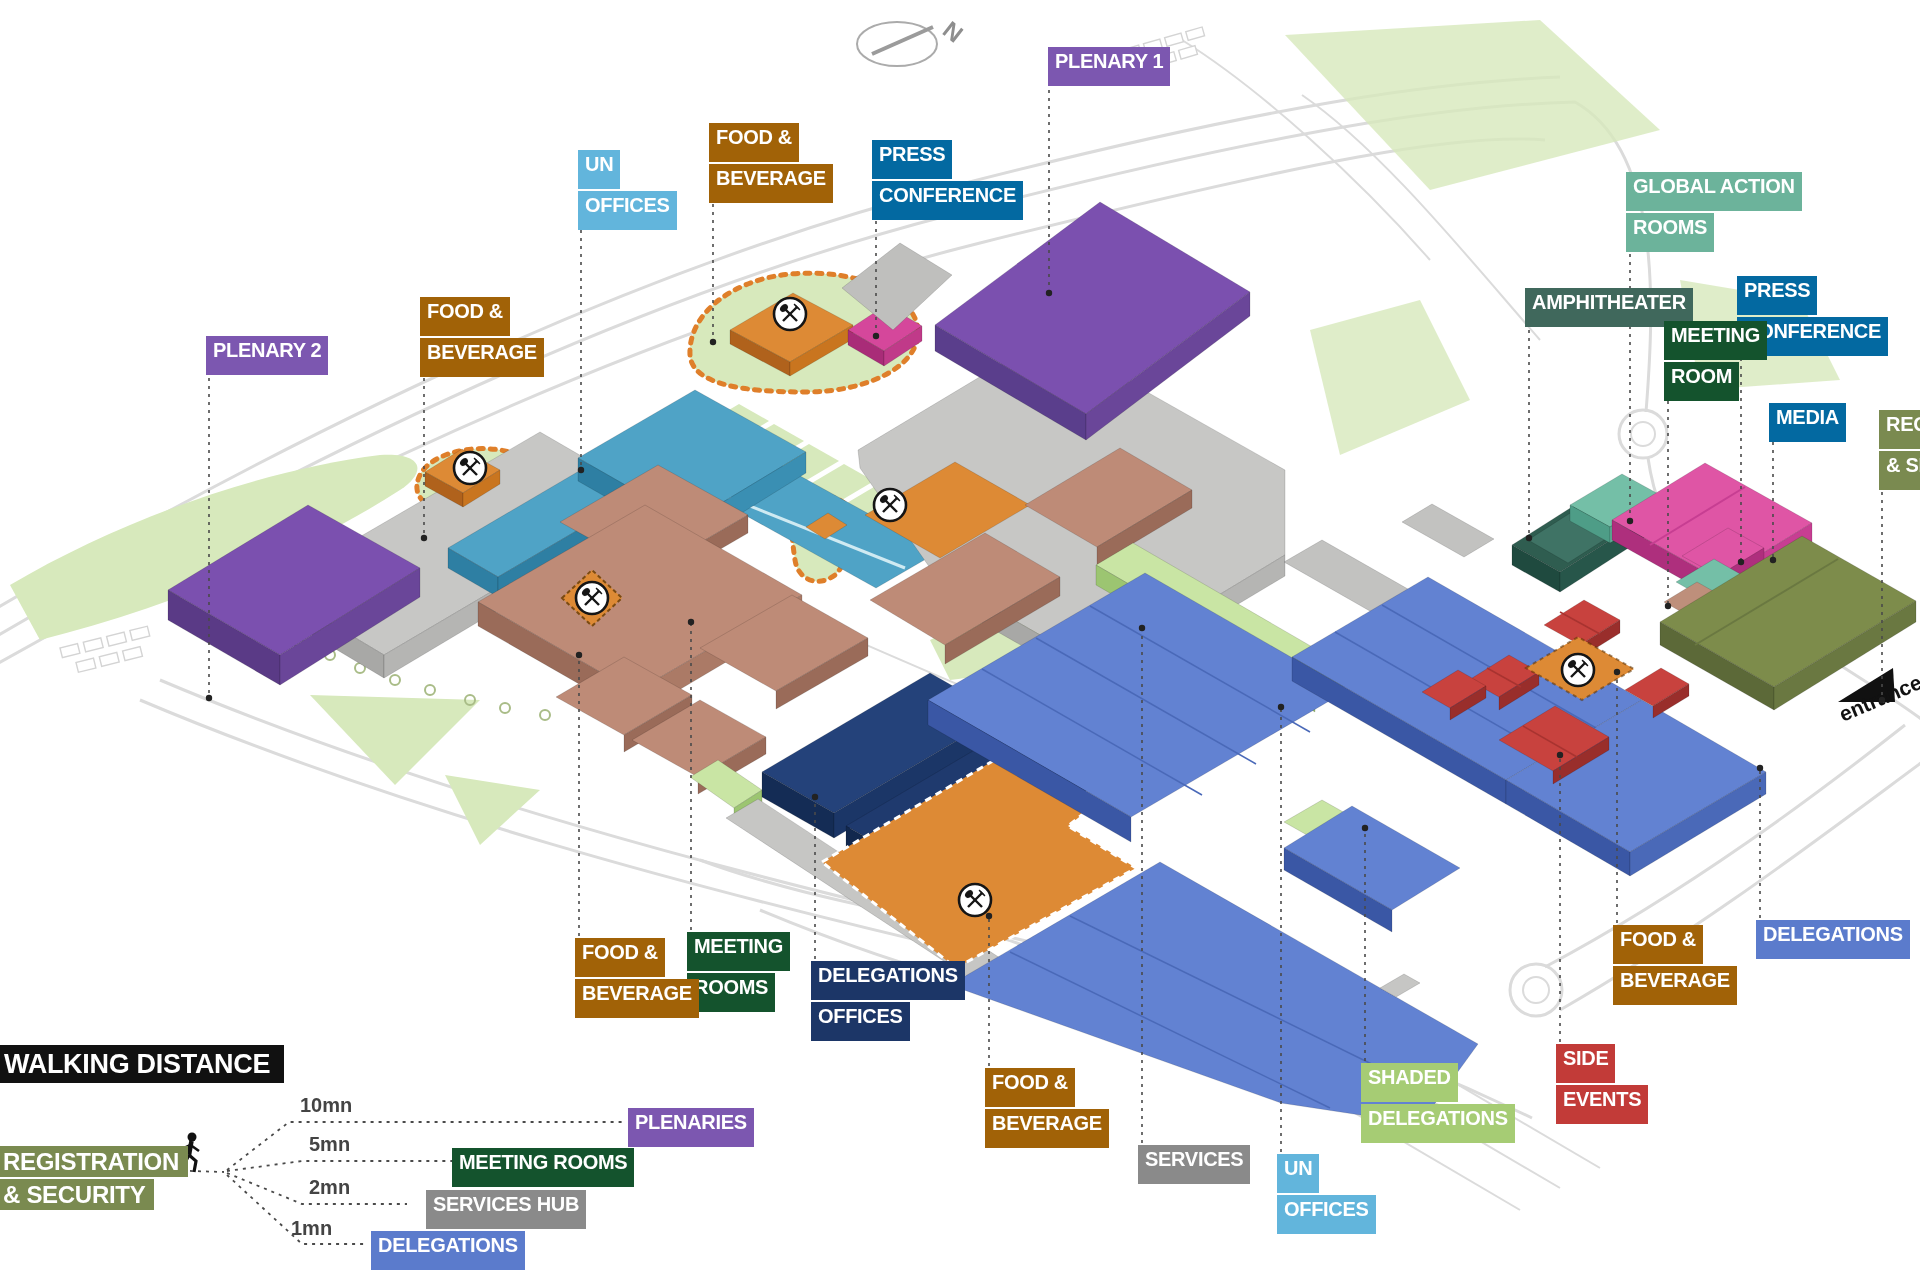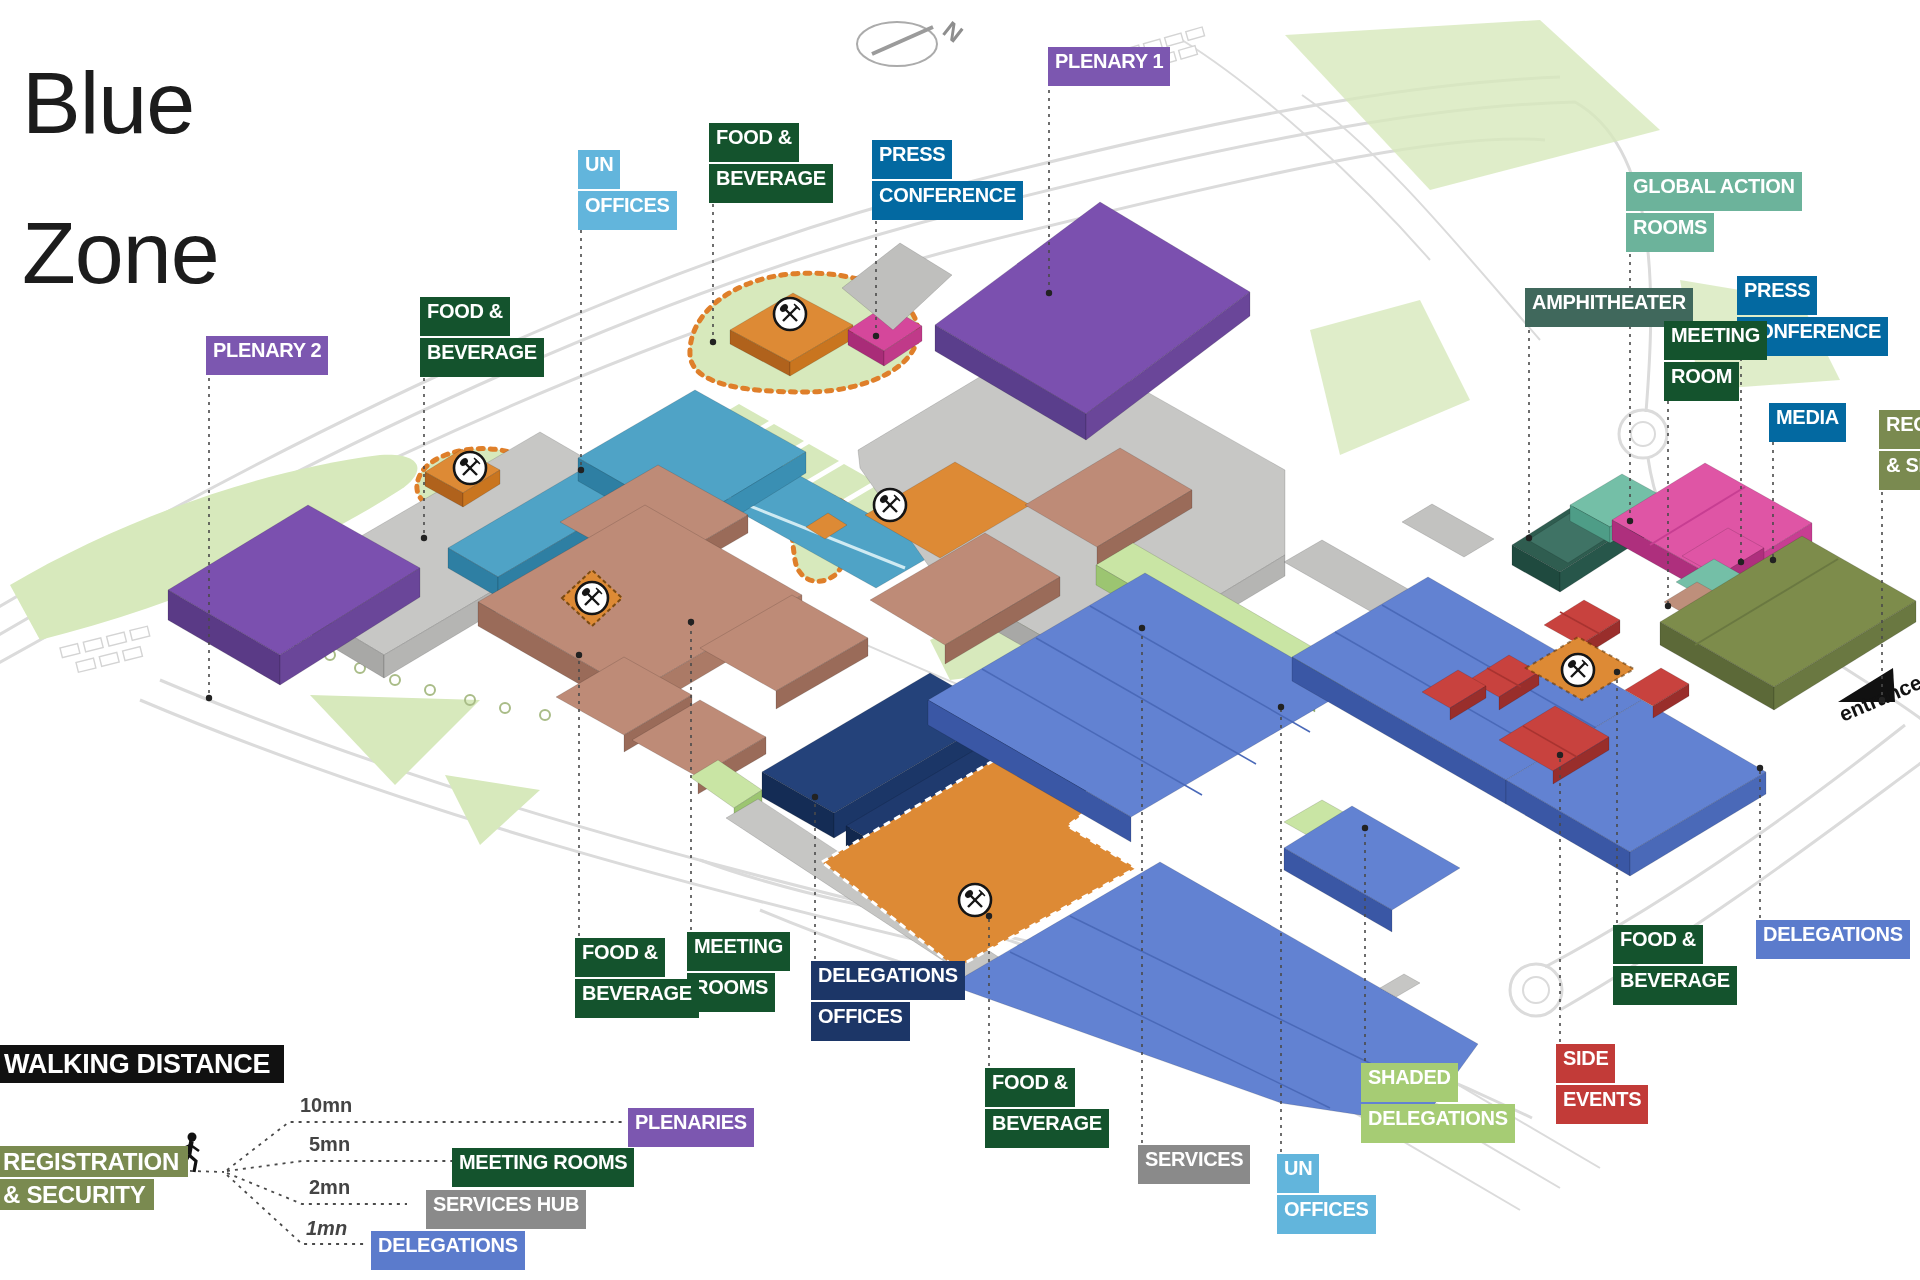--- a/index.html
+++ b/index.html
@@ -2,21 +2,21 @@
 <html><head>
 <meta charset="utf-8">
 <style>
   html,body{margin:0;padding:0;background:#fff;}
   body{width:1920px;height:1280px;overflow:hidden;position:relative;font-family:"Liberation Sans",sans-serif;}
   #stage{position:absolute;left:0;top:0;width:1920px;height:1280px;background:#fff;}
   svg.layer{position:absolute;left:0;top:0;}
   #page-title{position:absolute;left:22px;top:28px;width:300px;font-size:88px;line-height:1.7;color:#1c1c1c;font-weight:400;letter-spacing:-1px;}
   .map-label{position:absolute;z-index:30;}
   .chip-line{display:table;color:#fff;font-weight:bold;font-size:20px;line-height:1;padding:4px 7px 15px;margin-bottom:2px;white-space:nowrap;letter-spacing:-0.3px;}
-  .c-purple{background:#7C57B0}.c-orange{background:#14532d}.c-pink{background:#0369a1}
+  .c-purple{background:#7C57B0}.c-orange{background:#a16207}.c-pink{background:#0369a1}
   .c-cyan{background:#62B5DC}.c-teal{background:#6CB39B}.c-darkgreen{background:#40685C}
   .c-brown{background:#14532d}.c-olive{background:#7A8A50}.c-navy{background:#1C3667}
   .c-blue{background:#5B7BCC}.c-lightgreen{background:#A6CC74}.c-red{background:#C23B38}
   .c-gray{background:#8A8A8A}.c-black{background:#111}
   #legend-title{position:absolute;left:-10px;top:1045px;z-index:30;}
   #legend-title .chip-line{font-size:27px;padding:6px 14px 5px;}
   #legend-origin{position:absolute;left:-6px;top:1146px;z-index:30;}
   #legend-origin .chip-line{font-size:24px;padding:4px 9px 3px;}
   .legend-time{position:absolute;z-index:30;font-weight:bold;font-size:20px;color:#444;}
   .legend-chip{position:absolute;z-index:30;}
@@ -393,21 +393,20 @@
       <circle cx="1617" cy="672" r="3.2" fill="#222"></circle>
       <line x1="1760" y1="918" x2="1760" y2="768" stroke="#4a4a4a" stroke-width="1.6" stroke-dasharray="3 5"></line>
       <circle cx="1760" cy="768" r="3.2" fill="#222"></circle>
       <polyline points="158,1170 224,1172" fill="none" stroke="#4a4a4a" stroke-width="1.8" stroke-dasharray="3 5"></polyline>
       <polyline points="227,1170 289,1122 626,1122" fill="none" stroke="#4a4a4a" stroke-width="1.8" stroke-dasharray="3 5"></polyline>
       <polyline points="227,1171 302,1161 472,1161" fill="none" stroke="#4a4a4a" stroke-width="1.8" stroke-dasharray="3 5"></polyline>
       <polyline points="227,1173 302,1204 407,1204" fill="none" stroke="#4a4a4a" stroke-width="1.8" stroke-dasharray="3 5"></polyline>
       <polyline points="227,1175 302,1244 368,1244" fill="none" stroke="#4a4a4a" stroke-width="1.8" stroke-dasharray="3 5"></polyline>
     </svg>
 
-  <div id="page-title">Blue Zone</div>
 
   <div id="legend-title" class="map-label">
     <div class="chip-line c-black">WALKING DISTANCE</div>
   </div>
   <div id="legend-origin" class="map-label">
     <div class="chip-line c-olive">REGISTRATION</div>
     <div class="chip-line c-olive">&amp; SECURITY</div>
   </div>
 
   <div id="labels-root">
@@ -498,19 +497,19 @@
         <div class="chip-line c-purple">PLENARIES</div>
       </div>
       <div class="legend-time" style="left: 309px; top: 1133px;">5mn</div>
       <div class="legend-chip" style="left: 452px; top: 1148px;">
         <div class="chip-line c-brown">MEETING ROOMS</div>
       </div>
       <div class="legend-time" style="left: 309px; top: 1176px;">2mn</div>
       <div class="legend-chip" style="left: 410px; top: 1190px; margin-left: 16px;">
         <div class="chip-line c-gray">SERVICES HUB</div>
       </div>
-      <div class="legend-time" style="left: 306px; top: 1217px; font-style: italic;">1mn</div>
+      <div class="legend-time" style="left: 291px; top: 1217px;">1mn</div>
       <div class="legend-chip" style="left: 371px; top: 1231px;">
         <div class="chip-line c-blue">DELEGATIONS</div>
       </div>
     </div>
 
 </div>
 
 </body></html>

